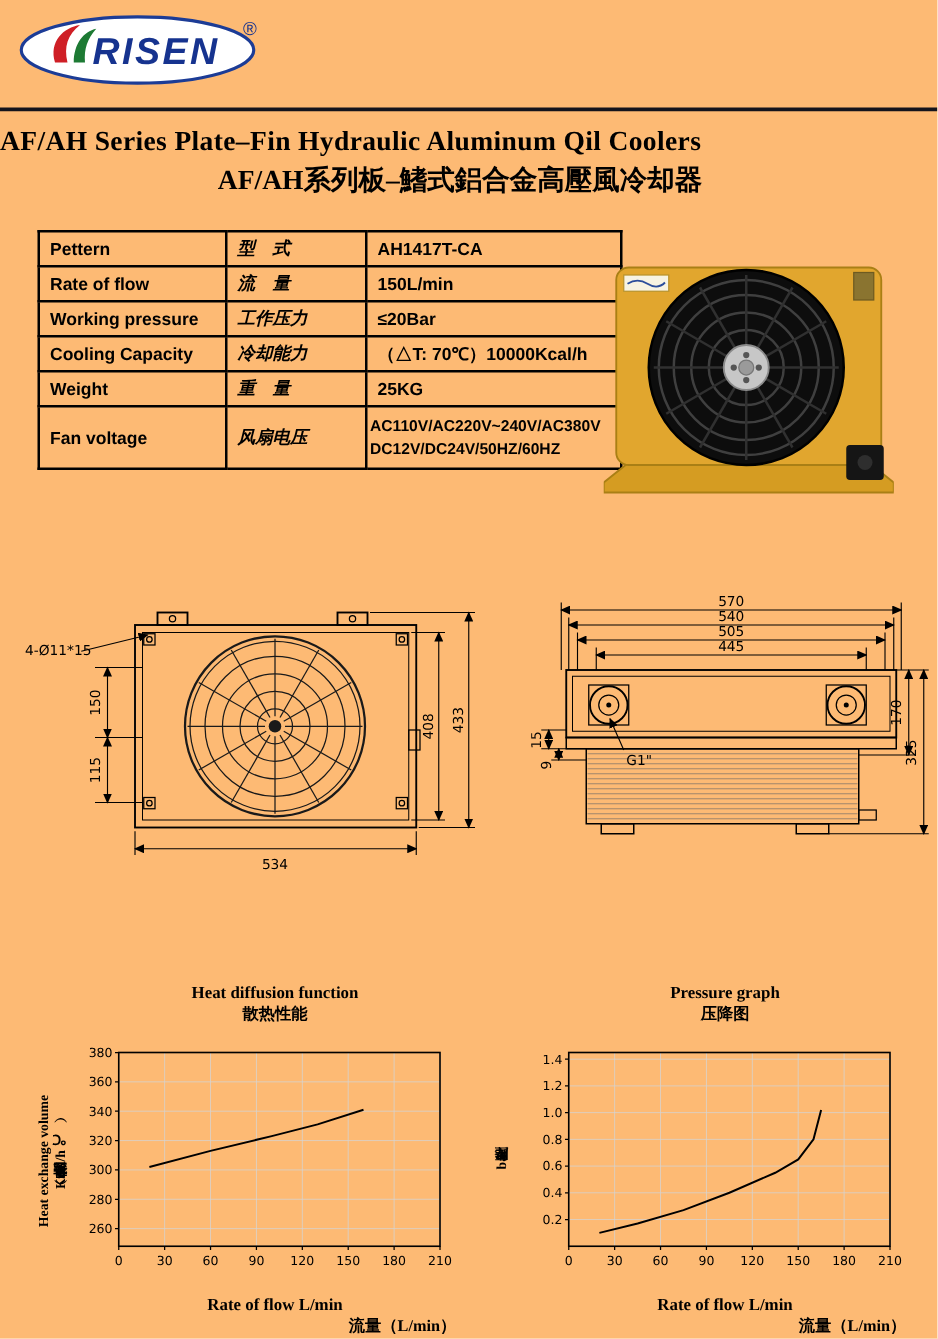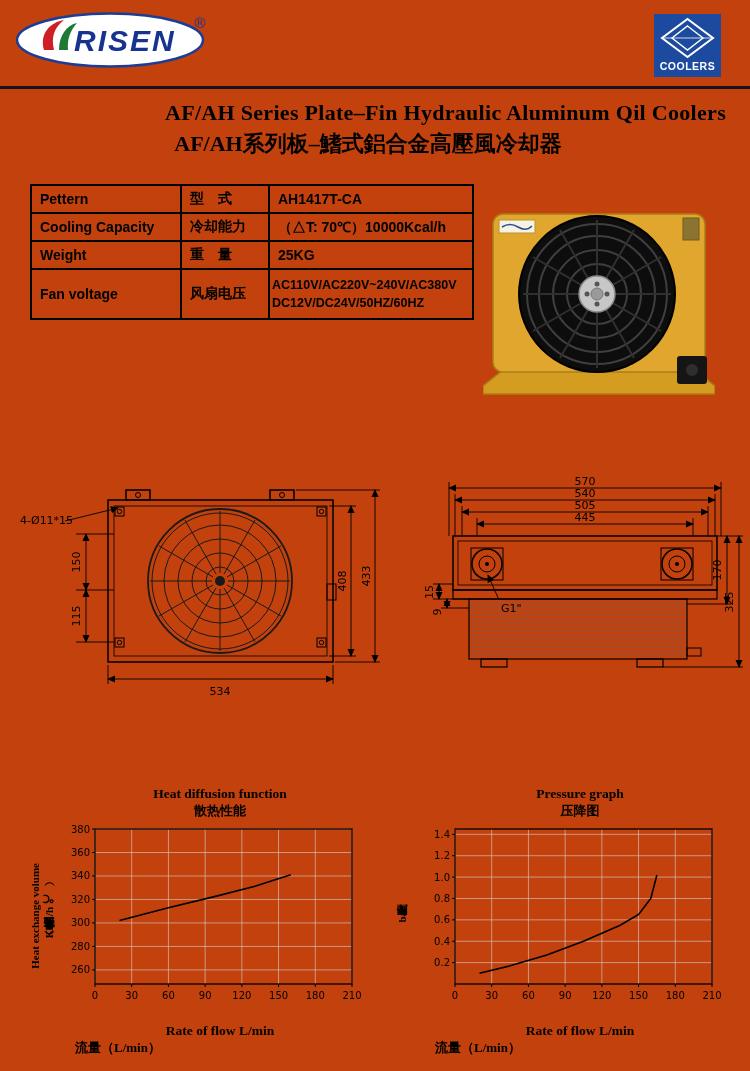--- a/index.html
+++ b/index.html
@@ -1,93 +1,92 @@
 <!DOCTYPE html>
 <html><head>
 <meta charset="utf-8">
 <style>
   * { margin:0; padding:0; box-sizing:border-box; }
   html,body { background:#fff; }
   body { font-family:"Liberation Sans",sans-serif; color:#000; }
-  .page { position:relative; width:750px; height:1071px; margin:0 auto; background:#c2410c; overflow:hidden; }
+  .page { position:relative; width:750px; height:1071px; margin:0 auto; background:#fdba74; overflow:hidden; }
 
   
   .logo { position:absolute; left:14px; top:10px; }
   .badge { position:absolute; left:654px; top:14px; }
   .rule { position:absolute; left:0; top:86px; width:750px; height:3px; background:#14141c; }
 
   
-  .title-en { position:absolute; left:0; top:100px; width:726px; text-align:right;
+  .title-en { position:absolute; left:0; top:100px; width:726px; text-align:left;
               font:bold 22px "Liberation Serif",serif; letter-spacing:.3px; }
   .title-cn { position:absolute; left:0; top:129px; width:736px; text-align:center;
               font:bold 22px "Liberation Serif",serif; }
 
   
   .spec { position:absolute; left:30px; top:184px; border-collapse:collapse; }
   .spec td { border:2px solid #000; font-weight:bold; font-size:14px; padding:2px 8px; height:28px; }
   .spec td.en { width:150px; }
-  .spec td.cn { width:88px; }
+  .spec td.cn { width:112px;font-style:italic; }
   .spec td.val { width:204px; }
   .spec tr.tall td { height:50px; }
   .spec tr.tall td.val { font-size:12.5px; padding:2px 2px; line-height:1.45; }
 
   
   .photo { position:absolute; left:483px; top:208px; }
 
   
   .drawing { position:absolute; }
   .drawing text { font-family:"DejaVu Sans",sans-serif; font-size:11px; fill:#000; }
 
   
   .chart { position:absolute; width:340px; }
   .chart-title { text-align:center; padding-left:50px; font:bold 13.5px "Liberation Serif",serif; }
-  .chart-title-cn { text-align:center; padding-left:50px; font:bold 13px "Liberation Serif",serif; margin-bottom:3px; }
+  .chart-title-cn { text-align:center; padding-left:50px; font:bold 13px "Liberation Serif",serif; margin-bottom:16px; }
   .chart-row { display:flex; align-items:center; }
   .ylabel { display:flex; width:34px; height:185px; align-items:center; justify-content:center; }
   .ylabel span { writing-mode:vertical-rl; transform:rotate(180deg); text-align:center;
                  font:bold 11px "Liberation Serif",serif; line-height:1.3; }
   .chart-xlabel { text-align:center; padding-left:50px; font:bold 13.5px "Liberation Serif",serif; margin-top:15px; }
-  .chart-xlabel-cn { text-align:left; padding-left:50px; font:bold 13px "Liberation Serif",serif; }
+  .chart-xlabel-cn { text-align:right; padding-left:50px; font:bold 13px "Liberation Serif",serif; }
 </style>
 </head>
 <body>
 
 <div class="page">
 
   <svg class="logo" width="202" height="60" viewBox="0 0 202 60">
     <ellipse cx="96" cy="30" rx="93" ry="26.5" fill="#ffffff" stroke="#1c3c96" stroke-width="2.5"></ellipse>
     <path d="M30 40 C 25 23, 37 12, 50 10 C 40 18, 37 27, 40 40 Z" fill="#cf1f26"></path>
     <path d="M45 40 C 45 25, 53 15, 63 13 C 56 21, 53 29, 54 40 Z" fill="#1d7a34"></path>
     <text x="60" y="41" font-family="Liberation Sans,sans-serif" font-size="30" font-weight="bold" font-style="italic" fill="#16338f" letter-spacing="2">RISEN</text>
     <text x="186" y="18" font-size="15" fill="#16338f" text-anchor="middle">®</text>
   </svg>
 
-  <div class="badge">
-    <svg width="67" height="63" viewBox="0 0 67 63">
-      <rect width="67" height="63" fill="#1c4a9e"></rect>
-      <g stroke="#ffffff" fill="none">
-        <polygon points="33.5,5 59,24 33.5,43 8,24" stroke-width="2"></polygon>
-        <polygon points="33.5,12 49,24 33.5,36 18,24" stroke-width="1.4"></polygon>
-        <line x1="8" y1="24" x2="59" y2="24" stroke-width="0.8"></line>
-      </g>
-      <text x="33.5" y="56" fill="#ffffff" font-size="10.5" font-weight="bold" text-anchor="middle" letter-spacing="0.5" font-family="Liberation Sans,sans-serif">COOLERS</text>
-    </svg>
-  </div>
 
   <div class="rule"></div>
 
   <div class="title-en">AF/AH Series Plate–Fin Hydraulic Aluminum Qil Coolers</div>
   <div class="title-cn">AF/AH系列板–鰭式鋁合金高壓風冷却器</div>
 
   <table class="spec">
     <tbody>
         <tr>
       <td class="en">Pettern</td>
       <td class="cn">型　式</td>
       <td class="val">AH1417T-CA</td>
+    </tr>
+    <tr>
+      <td class="en">Rate of flow</td>
+      <td class="cn">流　量</td>
+      <td class="val">150L/min</td>
+    </tr>
+    <tr>
+      <td class="en">Working pressure</td>
+      <td class="cn">工作压力</td>
+      <td class="val">≤20Bar</td>
     </tr>
     <tr>
       <td class="en">Cooling Capacity</td>
       <td class="cn">冷却能力</td>
       <td class="val">（△T: 70℃）10000Kcal/h</td>
     </tr>
     <tr>
       <td class="en">Weight</td>
       <td class="cn">重　量</td>
       <td class="val">25KG</td>

